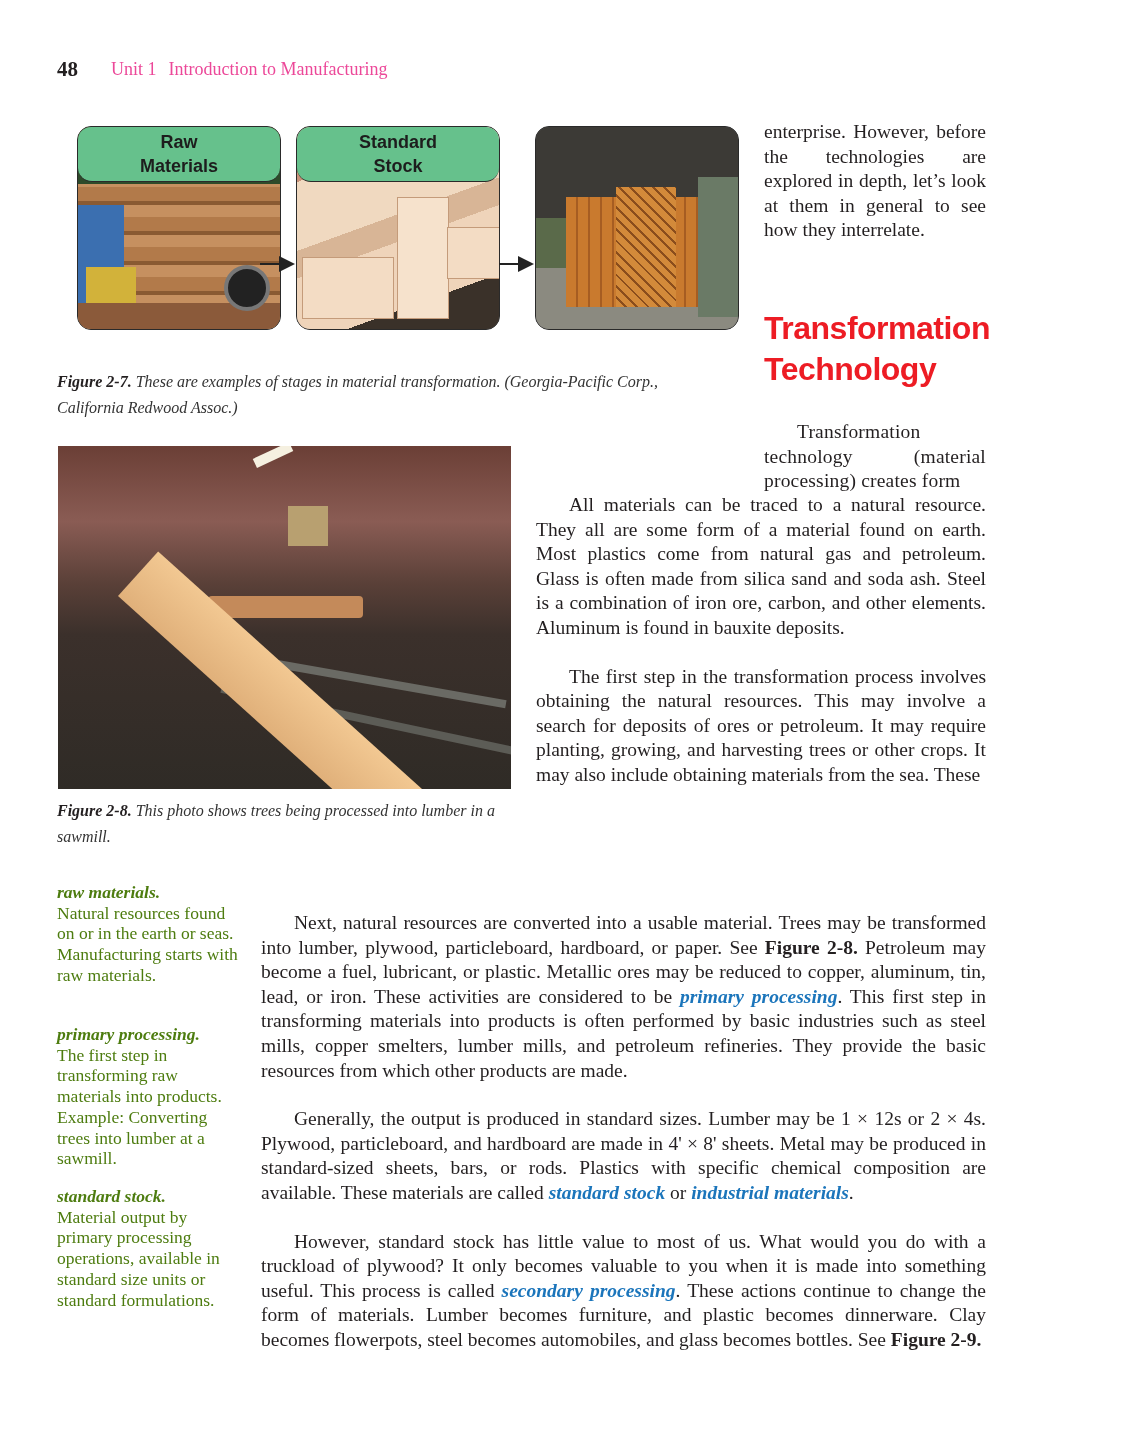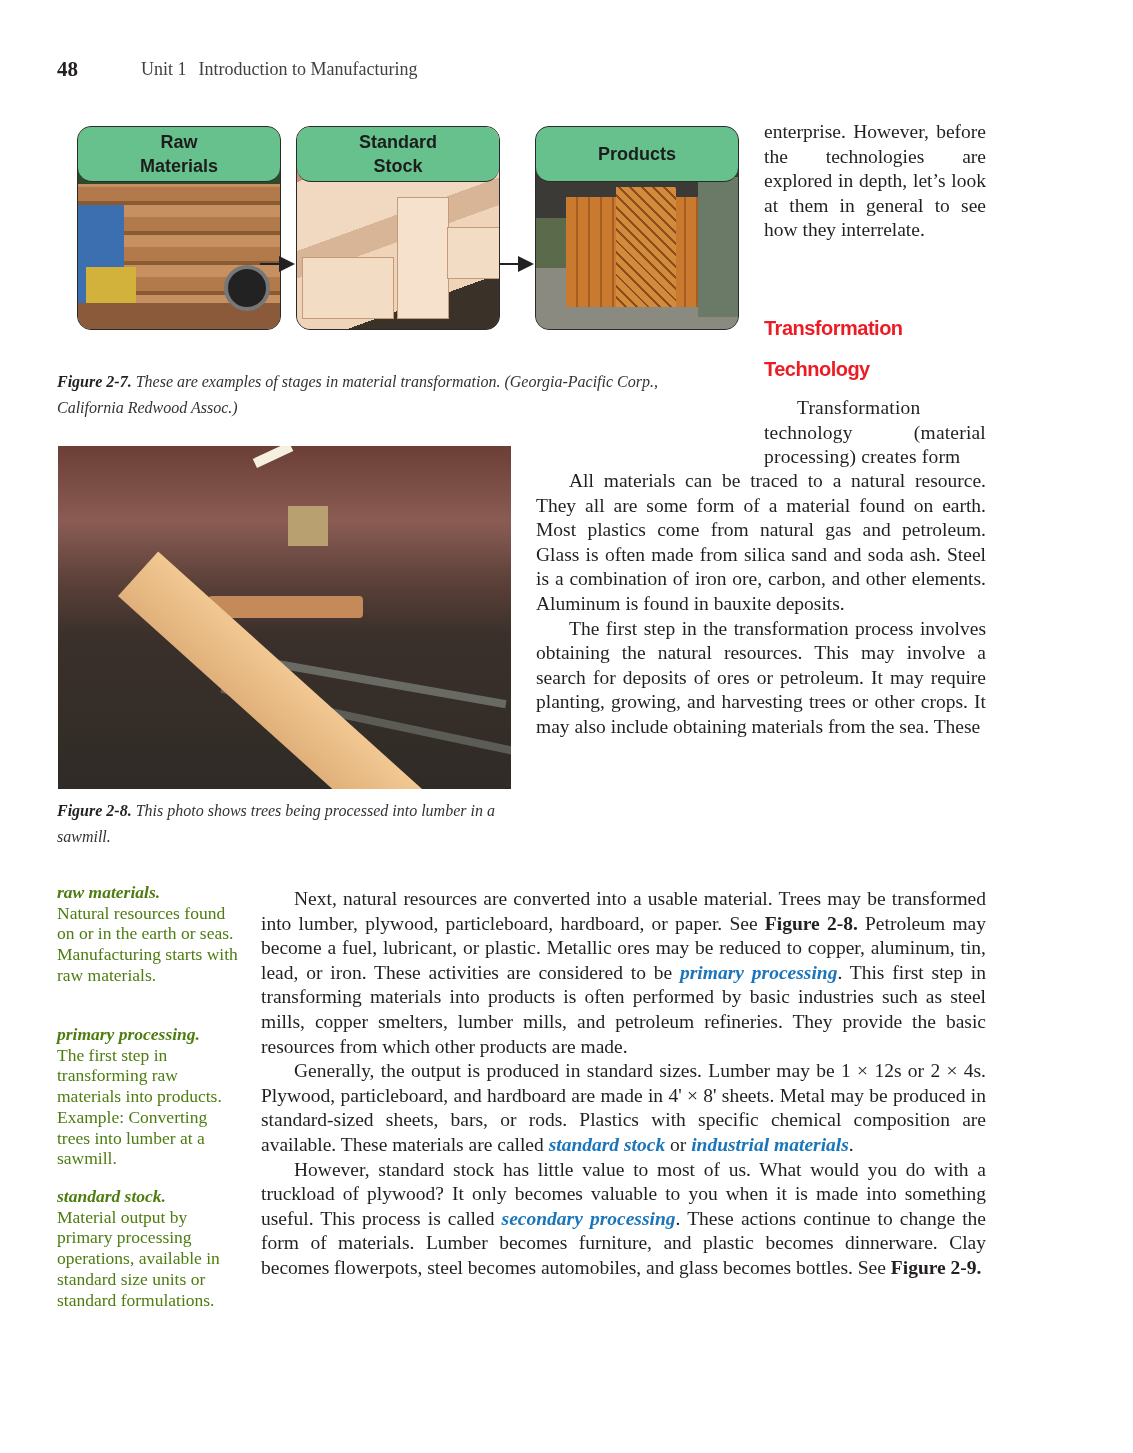--- a/index.html
+++ b/index.html
@@ -2,21 +2,21 @@
 <html><head>
 <meta charset="utf-8">
 <style>
   html, body { margin: 0; padding: 0; background: #ffffff; }
   body { width: 1133px; height: 1453px; position: relative; overflow: hidden;
          font-family: "Liberation Serif", "DejaVu Serif", serif; color: #231f20; }
   .abs { position: absolute; }
 
   
   .page-num { left: 57px; top: 57px; font-size: 21px; font-weight: bold; }
-  .running-head { left: 141px; top: 59px; font-size: 18px; color: #404040; }
+  .running-head { left: 111px; top: 59px; font-size: 18px; color: #ec4899; }
   .running-head span + span { margin-left: 12px; }
 
   
   .stage { width: 202px; height: 202px; border: 1.5px solid #2a2a2a; border-radius: 14px;
            overflow: hidden; background: #555; }
   .stage .label { position: absolute; left: 0; right: 0; top: 0; height: 54px;
            background: #66c18c; border-bottom: 1.5px solid #2a2a2a; border-radius: 12px 12px 14px 14px;
            display: flex; align-items: center; justify-content: center; text-align: center;
            font-family: "Liberation Sans", "DejaVu Sans", sans-serif; font-weight: bold;
            font-size: 18px; line-height: 24px; color: #1d1d1d; white-space: pre-line; z-index: 2; }
@@ -55,23 +55,23 @@
        background: linear-gradient(90deg,#e0b07a,#f2c892); transform: rotate(-48deg); transform-origin: top left; }
   .sawmill .log { position:absolute; left:150px; top:150px; width:155px; height:22px; background:#c48a5a; border-radius:4px; }
   .sawmill .light { position:absolute; left:195px; top:4px; width:40px; height:10px; background:#f5f0e0; transform: rotate(-25deg); }
   .sawmill .window { position:absolute; left:230px; top:60px; width:40px; height:40px; background:#b8a070; }
   .sawmill .rail { position:absolute; left:170px; top:230px; width:280px; height:8px; background:#6a6a64; transform: rotate(10deg); }
   .sawmill .rail2 { position:absolute; left:160px; top:270px; width:300px; height:8px; background:#5c5c56; transform: rotate(12deg); }
 
   
   .body { font-size: 19.5px; line-height: 24.6px; text-align: justify; color: #231f20; }
   .body p { margin: 0; }
-  .body .indent { text-indent: 33px; }
+  .body .indent { text-indent: 33px; margin-top: 24px; }
   .heading { left: 764px; top: 308px; font-family: "Liberation Sans", "DejaVu Sans", sans-serif;
-     font-size: 20px; line-height: 41px; font-weight: bold; color: #ed1c24; letter-spacing: -0.5px; }
+     font-size: 32px; line-height: 41px; font-weight: bold; color: #ed1c24; letter-spacing: -0.5px; }
   .term { color: #1b75bb; font-weight: bold; font-style: italic; }
 
   
   .gloss { left: 57px; width: 185px; font-size: 17.5px; line-height: 20.7px; color: #4d7c0f; }
   .gloss .gterm { font-weight: bold; font-style: italic; display: block; }
   .gloss .gdef { display: block; }
 </style>
 </head>
 <body>
 
@@ -102,21 +102,20 @@
 Stock</div>
 </div>
 <div class="abs arrow" style="left:499px; top:263px; width:33px;"></div>
 
 <div class="abs stage" style="left:535px; top:126px;">
   <div class="photo photo-prod">
     <div class="fence"></div>
       <div class="gate"></div>
       <div class="ivy"></div>
   </div>
-  <div class="label">Products</div>
 </div>
 
 <div class="abs caption" style="left:57px; top:369px; width:660px;">
   <b>Figure 2-7.</b><span> These are examples of stages in material transformation. (Georgia-Pacific Corp., California Redwood Assoc.)</span>
 </div>
 
 <div class="abs body" style="left:764px; top:120px; width:222px;">
   <p>enterprise. However, before the technologies are explored in depth, let’s look at them in general to see how they interrelate.</p>
 </div>
 

